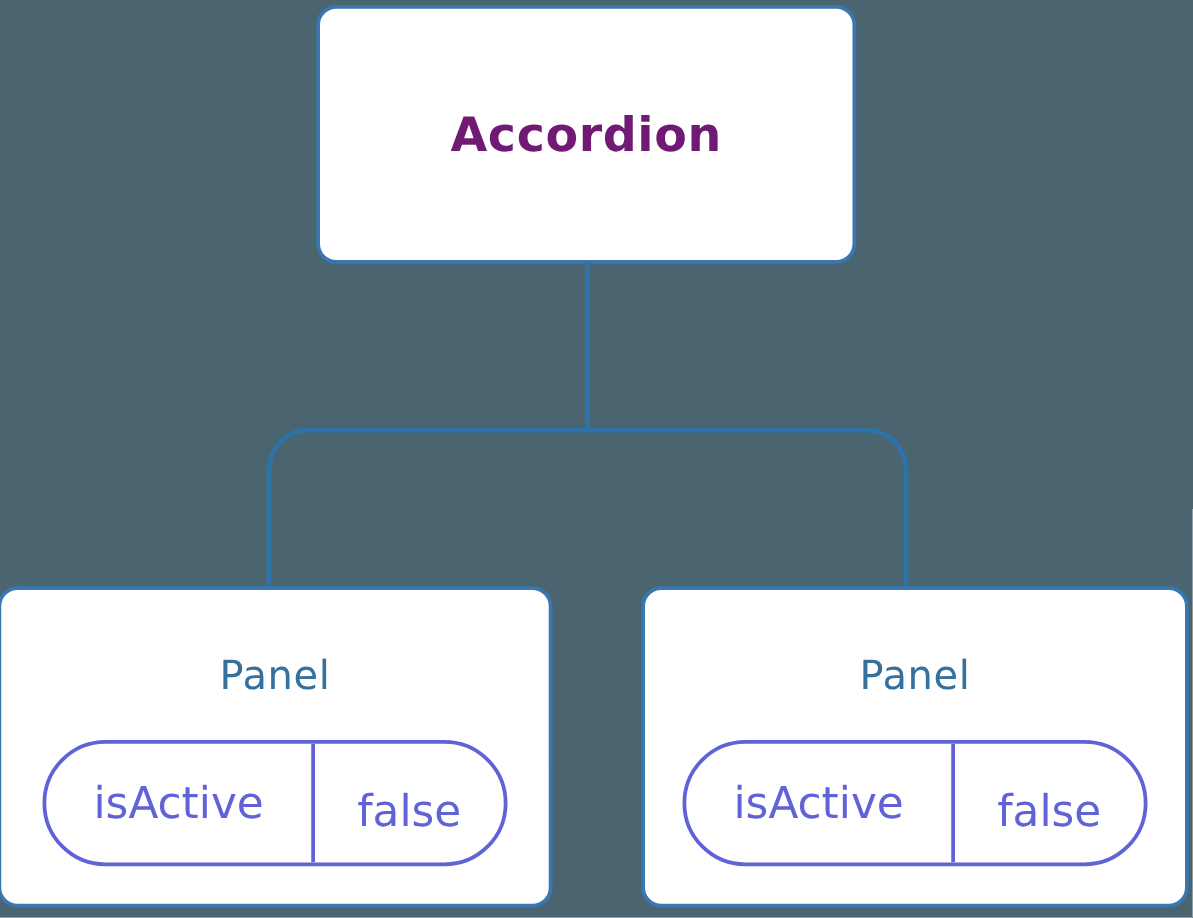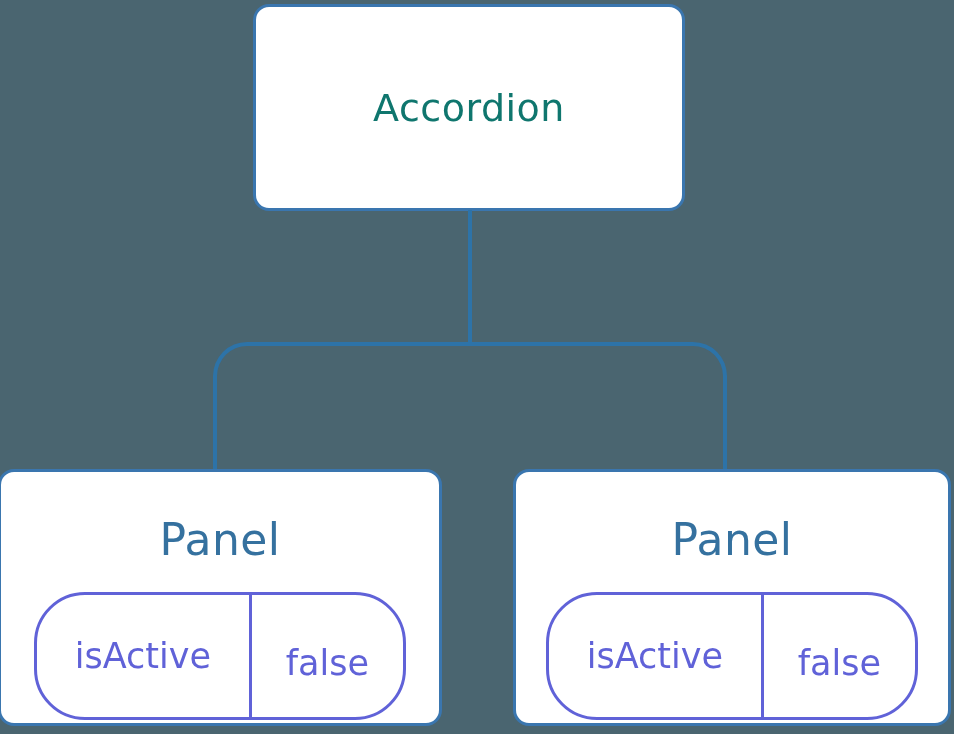--- a/index.html
+++ b/index.html
@@ -25,23 +25,23 @@
   .node-root {
     left: 253px;
     top: 4px;
     width: 432px;
     height: 207px;
     display: flex;
     align-items: center;
     justify-content: center;
   }
   .node-title {
-    color: #0f766e;
+    color: #701a75;
     font-size: 38px;
-    font-weight: 400;
+    font-weight: 700;
     letter-spacing: 0.5px;
   }
   
   .stem {
     position: absolute;
     left: 468px;
     top: 210px;
     width: 4px;
     height: 136px;
     background: #2d73a8;
@@ -71,30 +71,30 @@
   .node-panel-left {
     left: -2px;
     width: 444px;
   }
   .node-panel-right {
     left: 513px;
     width: 438px;
   }
   .panel-title {
     color: #35719f;
-    font-size: 44px;
+    font-size: 32px;
     font-weight: 500;
     line-height: 40px;
     letter-spacing: 0.5px;
   }
   
   .pill {
     margin-top: 32px;
     width: 372px;
-    height: 128px;
+    height: 101px;
     box-sizing: border-box;
     border: 3px solid #6062d8;
     border-radius: 51px;
     display: flex;
     overflow: hidden;
     background: #ffffff;
   }
   .pill-cell {
     display: flex;
     align-items: center;

